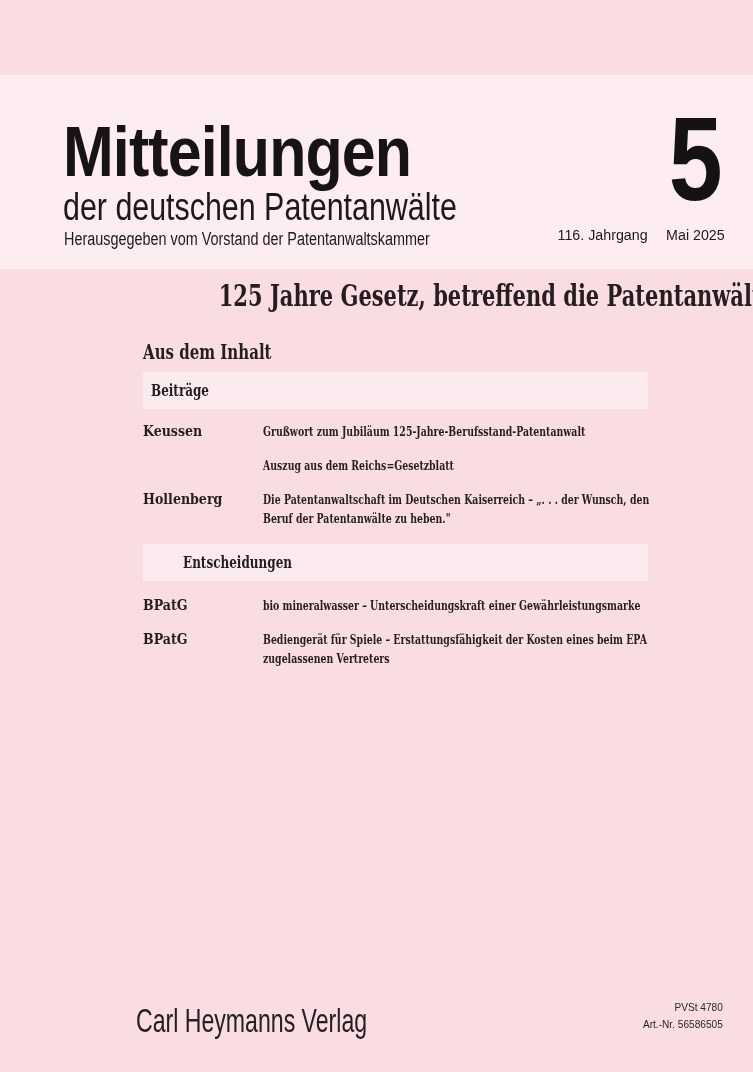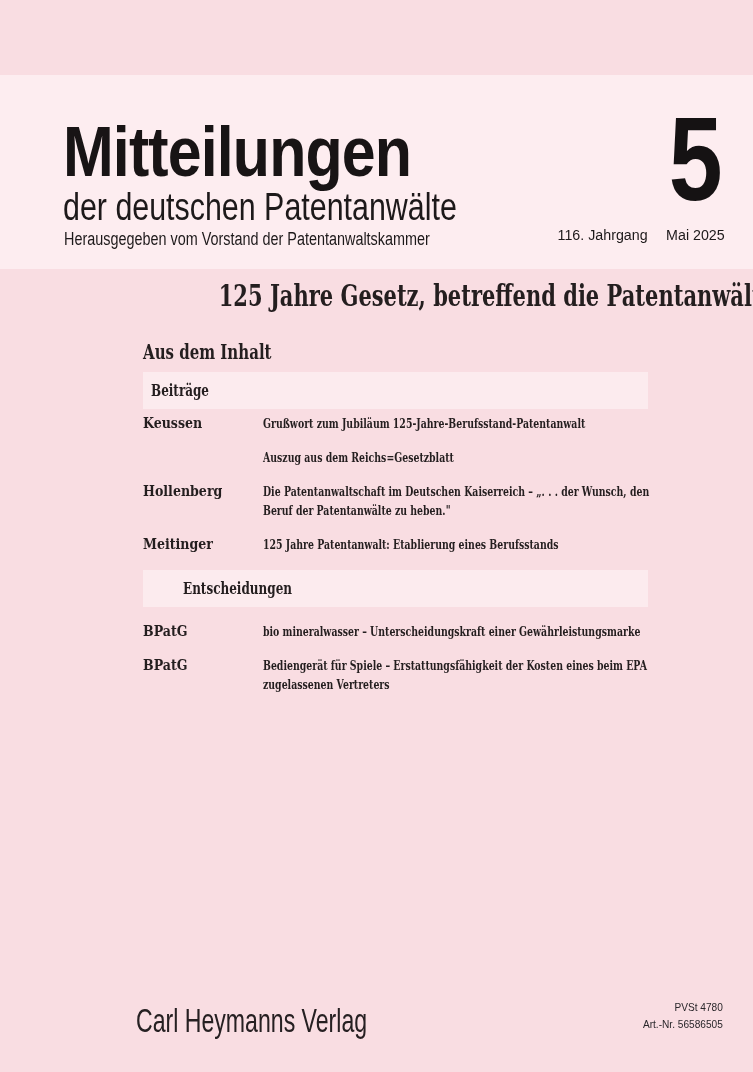--- a/index.html
+++ b/index.html
@@ -64,21 +64,21 @@
   }
   .band {
     margin-top:8px; height:37px; background:#fcebee;
     display:flex; align-items:center; padding-left:8px;
   }
   .band-label {
     font-size:16px; line-height:1; white-space:nowrap;
     transform:scaleX(.75); transform-origin:0 50%;
   }
   .row { display:flex; margin-top:15px; }
-  .row.first { margin-top:5px;align-items:center; }
+  .row.first { margin-top:13px;align-items:center; }
   .row-label {
     flex:none; width:120px;
     font-size:15px; line-height:19px; white-space:nowrap;
     transform:scaleX(.84); transform-origin:0 0;
   }
   .row-text {
     flex:none; width:560px;
     font-size:13px; line-height:19px; white-space:pre-line;
     transform:scaleX(.72); transform-origin:0 0;
   }
@@ -126,24 +126,20 @@
   </div>
   <div class="row">
     <div class="row-label frak"></div>
     <div class="row-text frak">Auszug aus dem Reichs=Gesetzblatt</div>
   </div>
   <div class="row">
     <div class="row-label frak">Hollenberg</div>
     <div class="row-text frak">Die Patentanwaltschaft im Deutschen Kaiserreich – „. . . der Wunsch, den
 Beruf der Patentanwälte zu heben."</div>
   </div>
-  <div class="row">
-    <div class="row-label frak">Meitinger</div>
-    <div class="row-text frak">125 Jahre Patentanwalt: Etablierung eines Berufsstands</div>
-  </div>
 
   <div class="band" style="margin-top:16px;padding-left:40px;">
     <div class="band-label frak">Entscheidungen</div>
   </div>
 
   <div class="row">
     <div class="row-label frak">BPatG</div>
     <div class="row-text frak">bio mineralwasser – Unterscheidungskraft einer Gewährleistungsmarke</div>
   </div>
   <div class="row">

